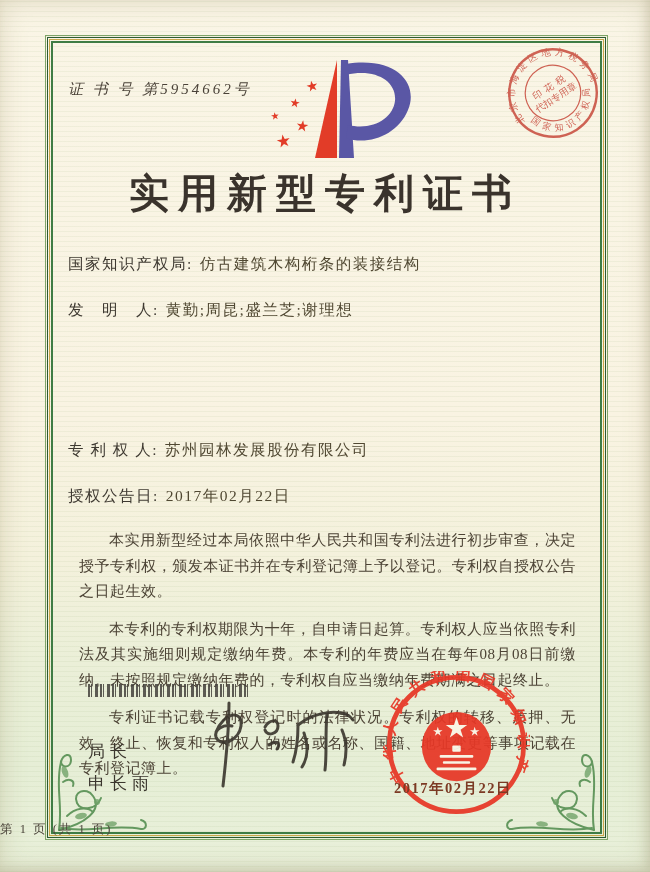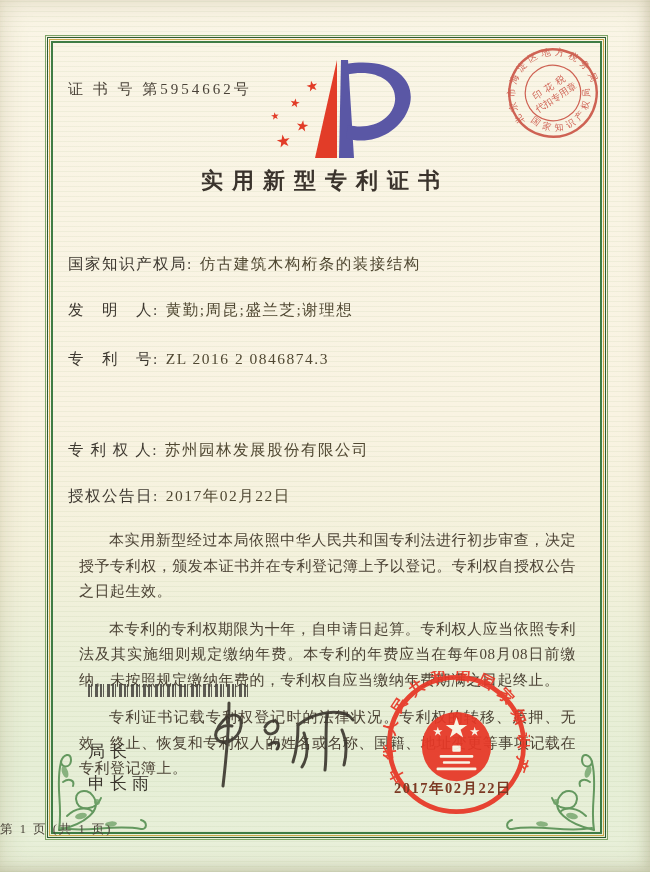--- a/index.html
+++ b/index.html
@@ -9,24 +9,24 @@
     background:linear-gradient(180deg,#faf5e6 0%,#f9f3e2 48%,#f4f1dc 64%,#ebefd8 76%,#e6eed6 88%,#e9f0da 100%);
     box-shadow:inset 0 0 28px rgba(140,120,70,.24), inset -4px -4px 10px rgba(110,100,70,.15);
   }
   .texture{position:absolute;inset:0;pointer-events:none;
     background:repeating-linear-gradient(0deg,rgba(145,175,115,.10) 0 1px,rgba(0,0,0,0) 1px 5px);}
   .frame{position:absolute;pointer-events:none;}
   .frame-a{left:45px;right:42px;top:35px;bottom:32px;border:1px solid #7fa468;}
   .frame-b{left:47px;right:44px;top:37px;bottom:34px;border:1px solid #2c5a31;}
   .frame-c{left:49px;right:46px;top:39px;bottom:36px;border:1px solid #c9a64a;}
   .frame-d{left:51px;right:48px;top:41px;bottom:38px;border:2px solid #3f7c45;}
-  .cert-no{position:absolute;left:68px;top:80px;font-size:15px;letter-spacing:3px;color:#4a4238;}
+  .cert-no{position:absolute;left:68px;top:80px;font-size:15px;letter-spacing:3px;color:#4a4238;font-style:italic;}
   .logo{position:absolute;left:247px;top:56px;width:170px;height:110px;}
   .title{position:absolute;left:0;right:0;top:166px;text-align:center;
-    font-size:22px;font-weight:700;letter-spacing:9px;color:#3a332c;}
+    font-size:40px;font-weight:700;letter-spacing:9px;color:#3a332c;}
   .field{position:absolute;left:68px;font-size:15.5px;color:#413c33;letter-spacing:1.5px;white-space:nowrap;}
   .field .lab{color:#3e3931;}
   .field .val{margin-left:7px;color:#504832;margin-top:8px;}
   .f0{top:254px}.f1{top:300px}.f2{top:349px}.f3{top:394px}.f4{top:440px}.f5{top:486px}
   .body-text{position:absolute;left:67px;right:62px;top:516px;font-size:15px;line-height:25.5px;
     color:#4c4335;text-align:justify;letter-spacing:.5px;}
   .body-text p{margin:12px;text-indent:2em;}
   .barcode{position:absolute;left:88px;top:684px;width:163px;height:13px;opacity:.85;
     background:repeating-linear-gradient(90deg,#44413c 0 2px,transparent 2px 3px,#44413c 3px 4px,transparent 4px 7px,#44413c 7px 10px,transparent 10px 12px);}
   .officer{position:absolute;left:88px;top:736px;font-size:17px;letter-spacing:5px;color:#3b362e;line-height:32px;}
@@ -67,23 +67,20 @@
     <path d="M99,8 C150,0 172,28 161,54 C151,79 121,90 99,82 L101,69 C126,75 146,62 148,45 C150,25 128,12 99,19 Z" fill="#5a57a5"></path>
   </svg>
 
   <div class="title">实用新型专利证书</div>
 
   <div class="field f0">
     <span class="lab">国家知识产权局:</span><span class="val">仿古建筑木构桁条的装接结构</span>
   </div>
   <div class="field f1">
     <span class="lab">发　明　人:</span><span class="val">黄勤;周昆;盛兰芝;谢理想</span>
-  </div>
-  <div class="field f2">
-    <span class="lab">专　利　号:</span><span class="val">ZL 2016 2 0846874.3</span>
   </div>
   <div class="field f4">
     <span class="lab">专 利 权 人:</span><span class="val">苏州园林发展股份有限公司</span>
   </div>
   <div class="field f5">
     <span class="lab">授权公告日:</span><span class="val">2017年02月22日</span>
   </div>
 
   <div class="body-text">
     <p>本实用新型经过本局依照中华人民共和国专利法进行初步审查，决定授予专利权，颁发本证书并在专利登记簿上予以登记。专利权自授权公告之日起生效。</p>

